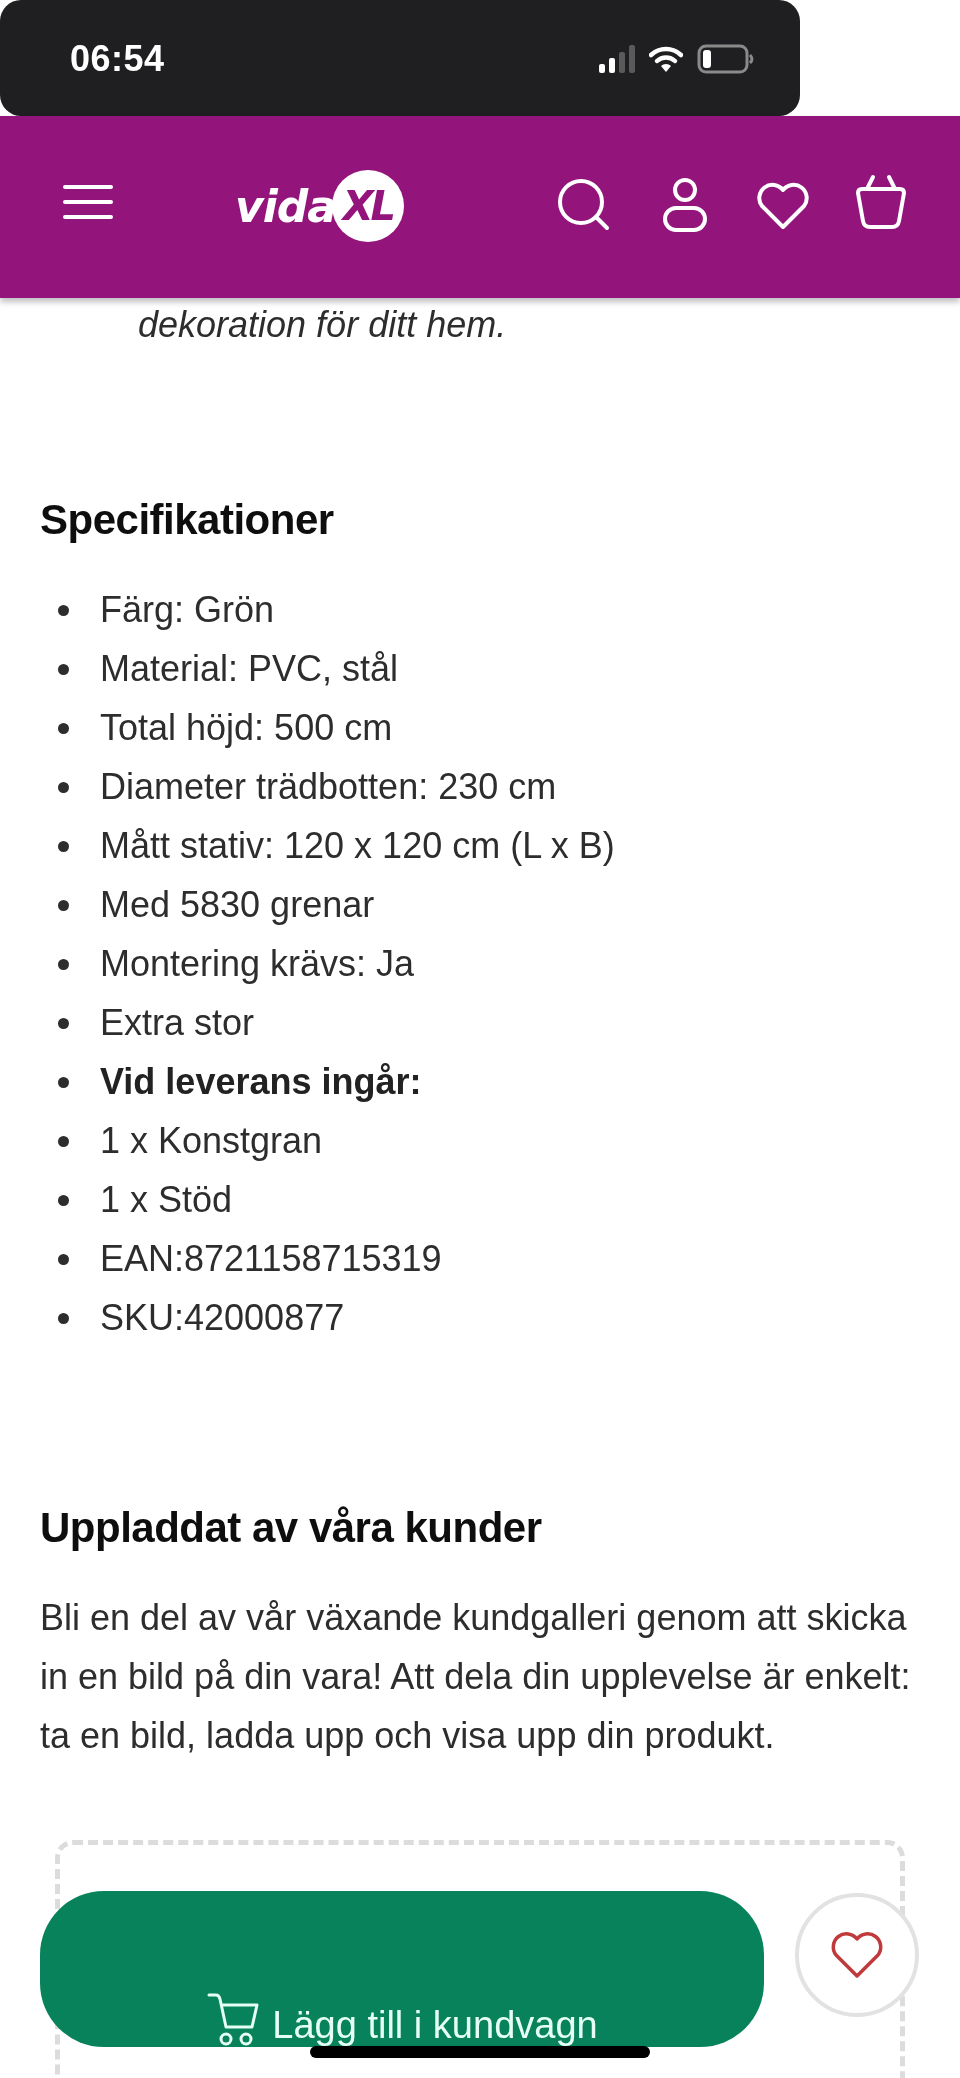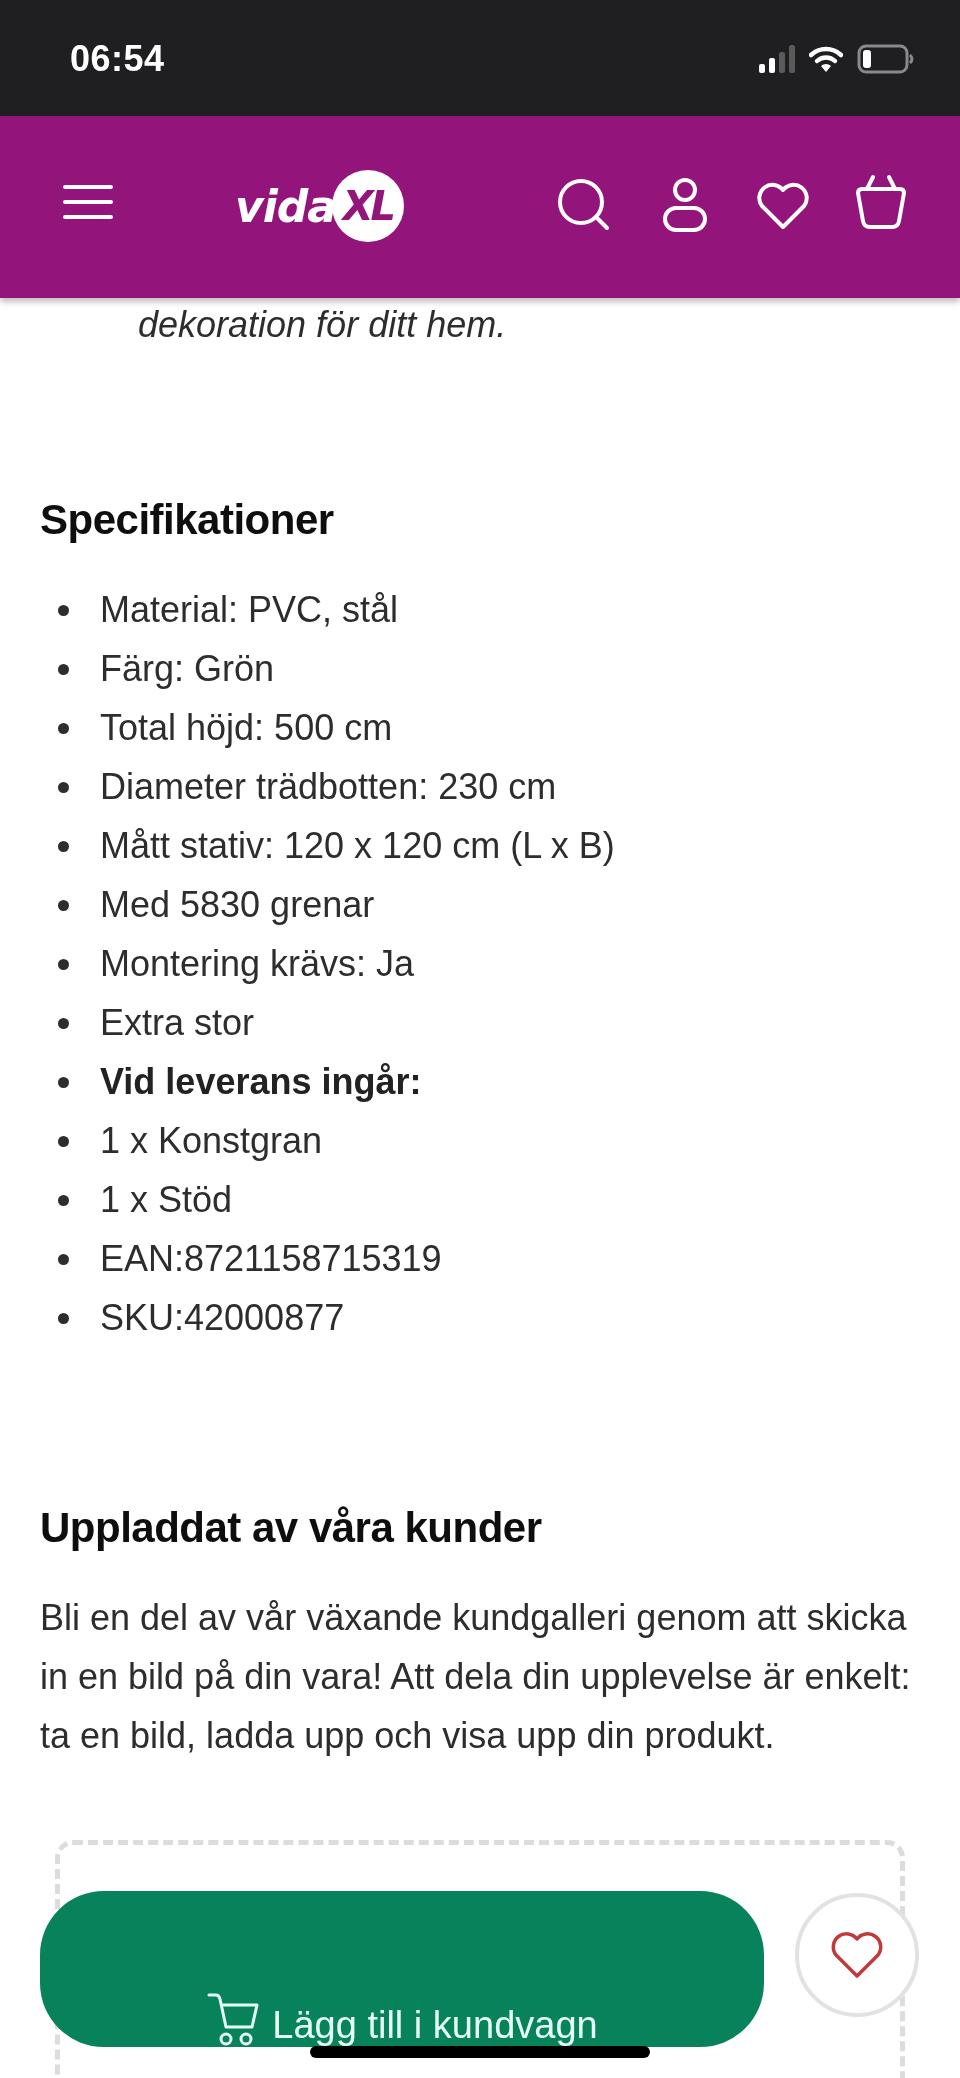--- a/index.html
+++ b/index.html
@@ -1,20 +1,20 @@
 <!DOCTYPE html>
 <html><head>
   <meta charset="utf-8">
   <style>
     * { box-sizing: border-box; margin: 0; padding: 0; }
     html, body { width: 960px; height: 2078px; overflow: hidden; background: #ffffff; }
     body { position: relative; font-family: "Liberation Sans", "DejaVu Sans", sans-serif; color: #2b2b2b; }
 
     
-    .status-bar { position: absolute; left: 0; top: 0; width: 960px; height: 116px; background: #1f1f21; }
+    .status-bar { position: absolute; left: 0; top: 0; width: 800px; height: 116px; background: #1f1f21; border-radius: 21px; }
     .status-time { position: absolute; left: 70px; top: 38px; font-size: 36px; font-weight: bold; color: #ffffff; letter-spacing: 0.5px; }
     .status-icons { position: absolute; right: 45px; top: 44px; display: flex; align-items: center; gap: 14px; }
     .sig { display: flex; align-items: flex-end; gap: 4px; height: 28px; }
     .sig span { width: 6px; background: #fff; border-radius: 2px; display: block; }
     .sig span.dim { background: #5a5a5a; }
 
     
     .header { position: absolute; left: 0; top: 116px; width: 960px; height: 182px; background: #93157b; box-shadow: 0 4px 6px rgba(0,0,0,0.25); z-index: 5; }
     .hdr-btn { position: absolute; display: flex; align-items: center; justify-content: center; }
     .menu-btn { left: 58px; top: 56px; width: 60px; height: 60px; }
@@ -110,22 +110,22 @@
       <path d="M5 20 Q5 16 9 16 L47 16 Q51 16 51 20 L46 48 Q45 54 39 54 L17 54 Q11 54 10 48 Z" stroke="#fff" stroke-width="4" fill="none" stroke-linejoin="round"></path>
     </svg>
   </div>
 </div>
 
 <div class="content">
   <div class="desc-tail">dekoration för ditt hem.</div>
 
   <h2 class="spec-title">Specifikationer</h2>
   <ul class="spec-list">
+    <li>Färg: Grön</li>
     <li>Material: PVC, stål</li>
-    <li>Färg: Grön</li>
     <li>Total höjd: 500 cm</li>
     <li>Diameter trädbotten: 230 cm</li>
     <li>Mått stativ: 120 x 120 cm (L x B)</li>
     <li>Med 5830 grenar</li>
     <li>Montering krävs: Ja</li>
     <li>Extra stor</li>
     <li class="bold">Vid leverans ingår:</li>
     <li>1 x Konstgran</li>
     <li>1 x Stöd</li>
     <li>EAN:8721158715319</li>

